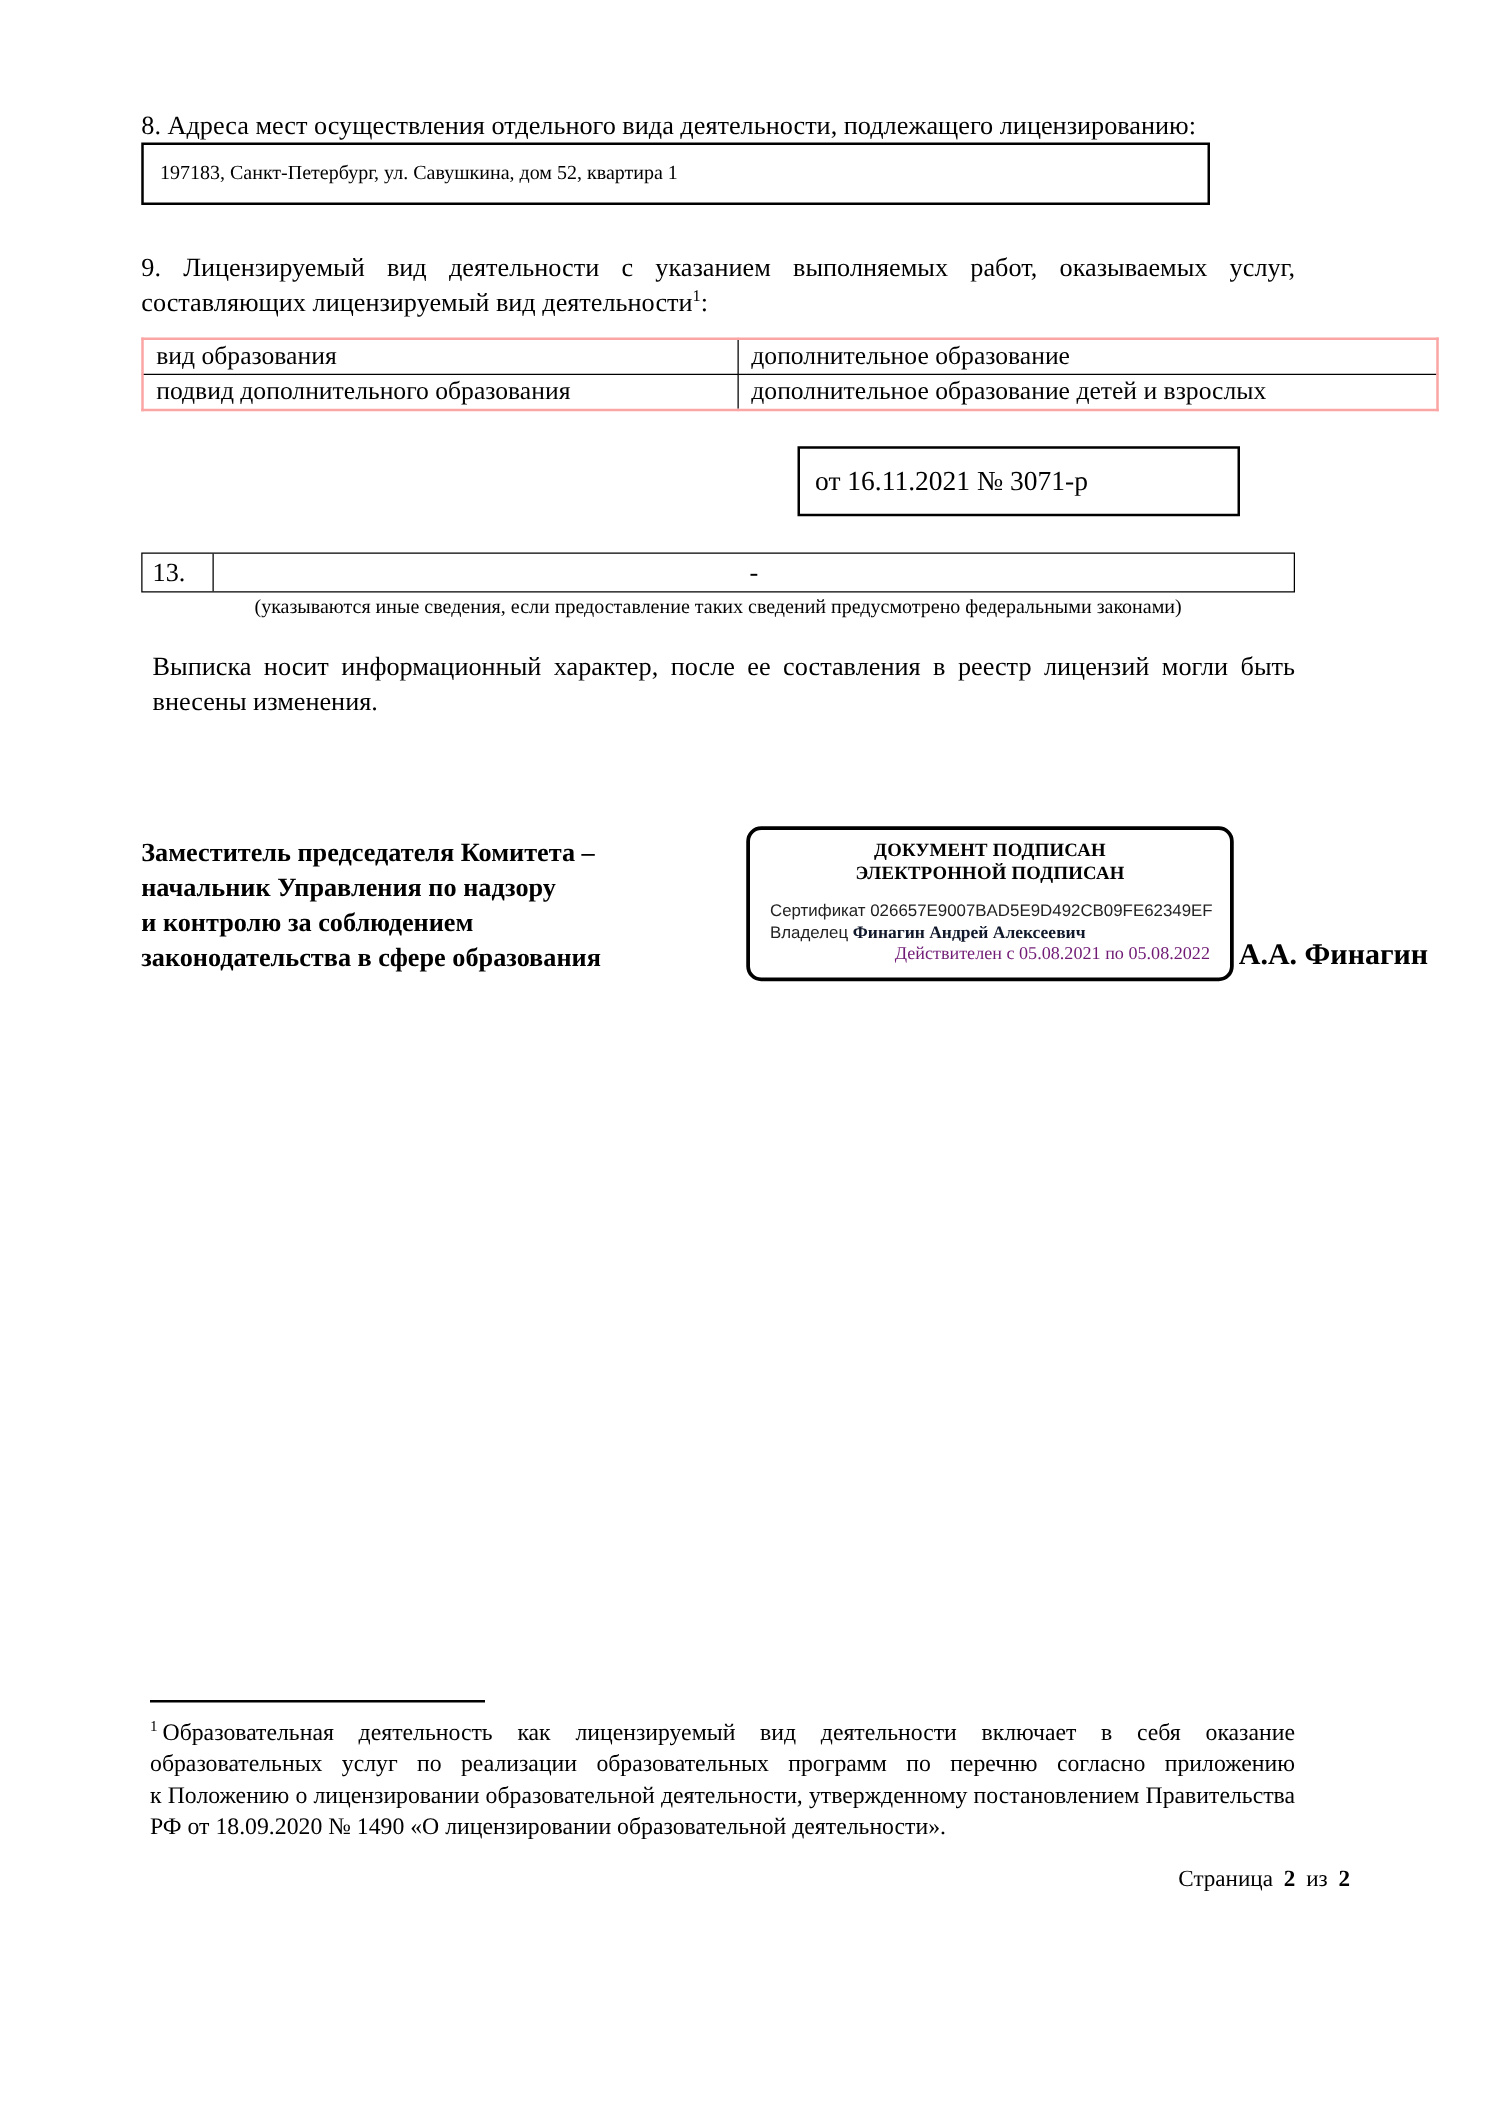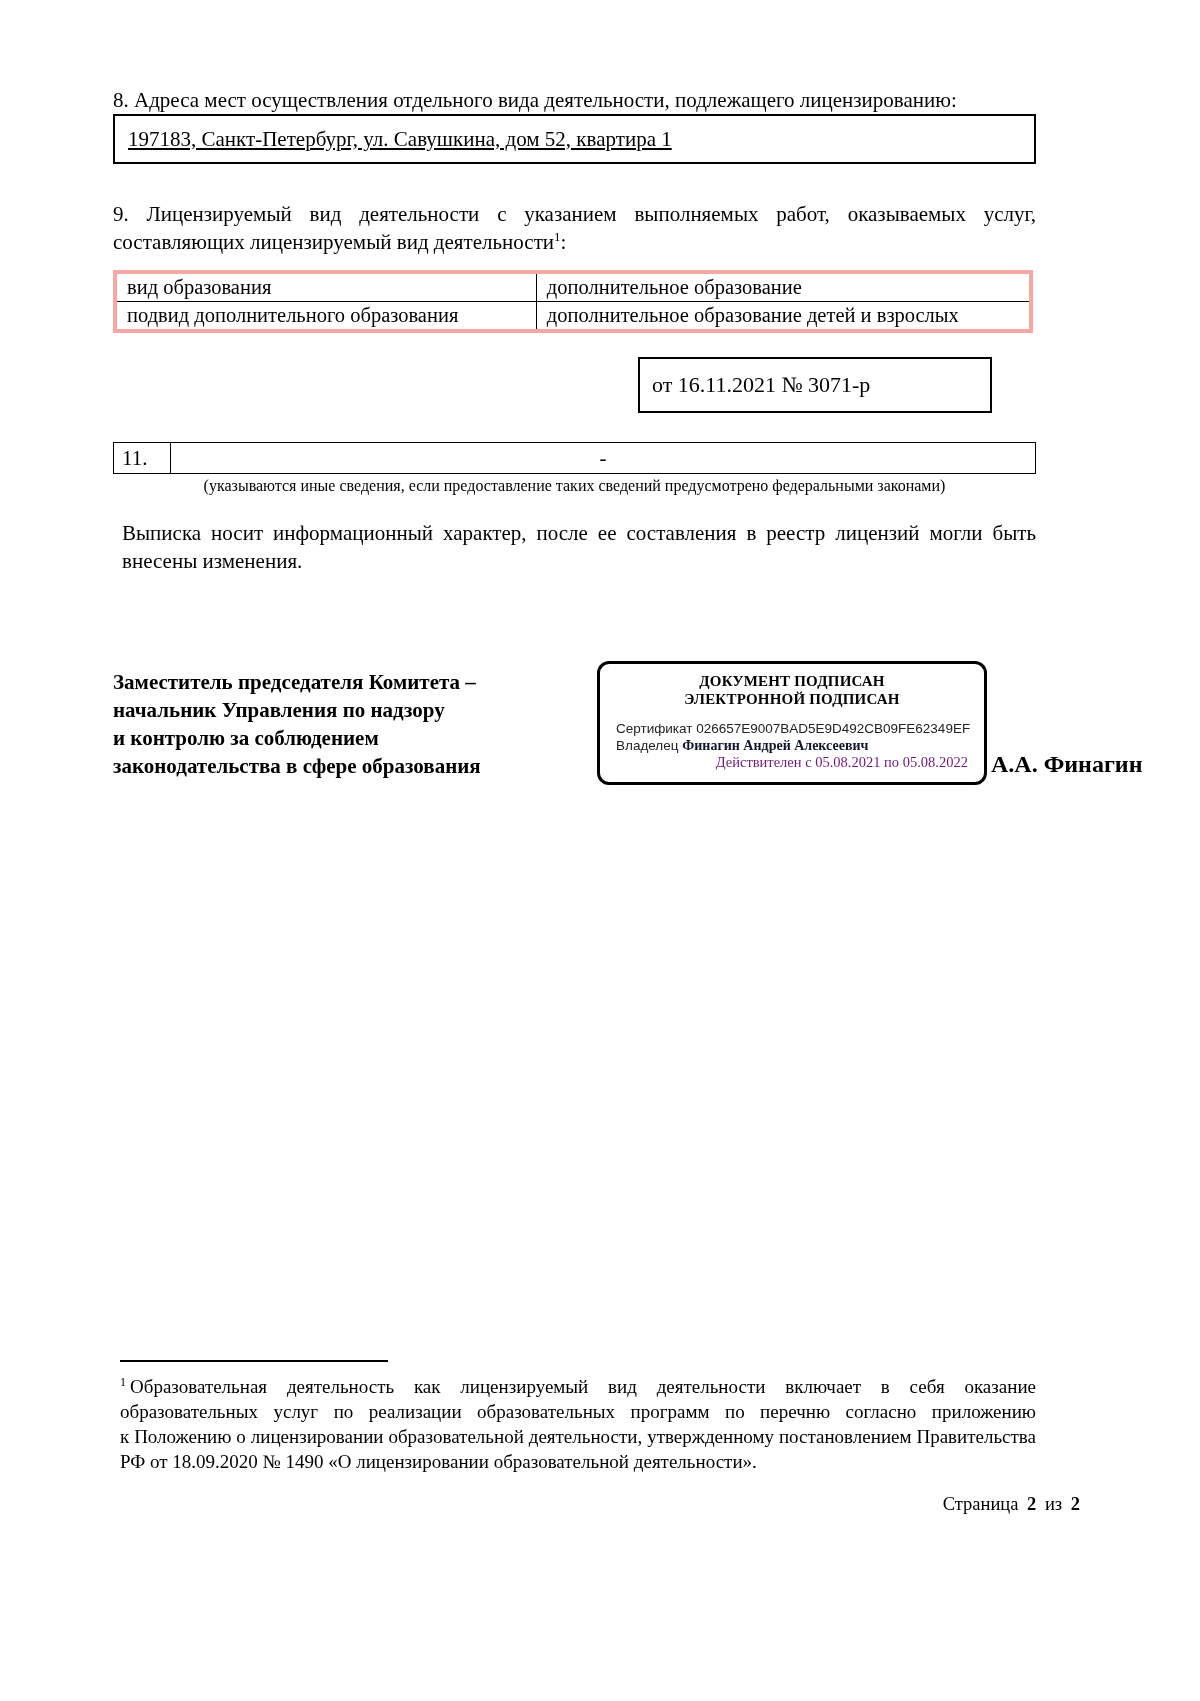--- a/index.html
+++ b/index.html
@@ -8,29 +8,29 @@
     width:1200px; height:1701px;
     font-family:"Liberation Serif", serif;
     color:#000;
   }
   .page { position:relative; width:1200px; height:1701px; background:#fff; overflow:hidden; }
   .abs { position:absolute; }
   .just { text-align:justify; }
 
   
   .i8-label { left:113px; top:88px; width:935px; font-size:21px; }
-  .i8-box { left:113px; top:114px; width:923px; height:50px; border:2px solid #000;
-            display:flex; align-items:center; padding-left:13px; font-size:21px;text-decoration:underline; }
+  .i8-box { left:113px; top:114px; width:855px; height:50px; border:2px solid #000;
+            display:flex; align-items:center; padding-left:13px; font-size:16px; }
 
   
   .i9-para { left:113px; top:201px; width:923px; font-size:21px; line-height:27.5px; }
   .i9-para sup { font-size:13px; vertical-align:super; line-height:0; }
 
-  table.activity { position:absolute; left:113px; top:270px; width:920px;
-                   border-collapse:collapse; border:4px solid #fca5a5; table-layout:fixed; }
+  table.activity { position:absolute; left:113px; top:270px; width:1038px;
+                   border-collapse:collapse; border:2px solid #fca5a5; table-layout:fixed; }
   table.activity td { border:1.5px solid #000; font-size:20.5px; padding:2px 10px; height:28px; }
   td.c1 { width:46%; }
 
   
   .i10-label { left:113px; top:362px; width:507px; font-size:21px; line-height:28.5px; }
   .i10-box { left:638px; top:357px; width:354px; height:56px; border:2px solid #000;
              display:flex; align-items:center; padding-left:12px; font-size:22px; }
 
   
   .i11-box { left:113px; top:442px; width:923px; height:32px; border:1.5px solid #000; display:flex; }
@@ -91,21 +91,21 @@
       <td>дополнительное образование детей и взрослых</td>
     </tr>
   </tbody>
     </table>
 
   <div class="abs i10-box">
     <span>от 16.11.2021 № 3071-р</span>
   </div>
 
   <div class="abs i11-box">
-    <div class="i11-num">11.</div>
+    <div class="i11-num">13.</div>
     <div class="i11-val">-</div>
   </div>
   <div class="abs i11-caption">(указываются иные сведения, если предоставление таких сведений предусмотрено федеральными законами)</div>
 
   <div class="abs note just">Выписка носит информационный характер, после ее составления в реестр лицензий могли быть внесены изменения.</div>
 
   <div class="abs sig-title">
     <div>Заместитель председателя Комитета –</div>
     <div>начальник Управления по надзору</div>
     <div>и контролю за соблюдением</div>

